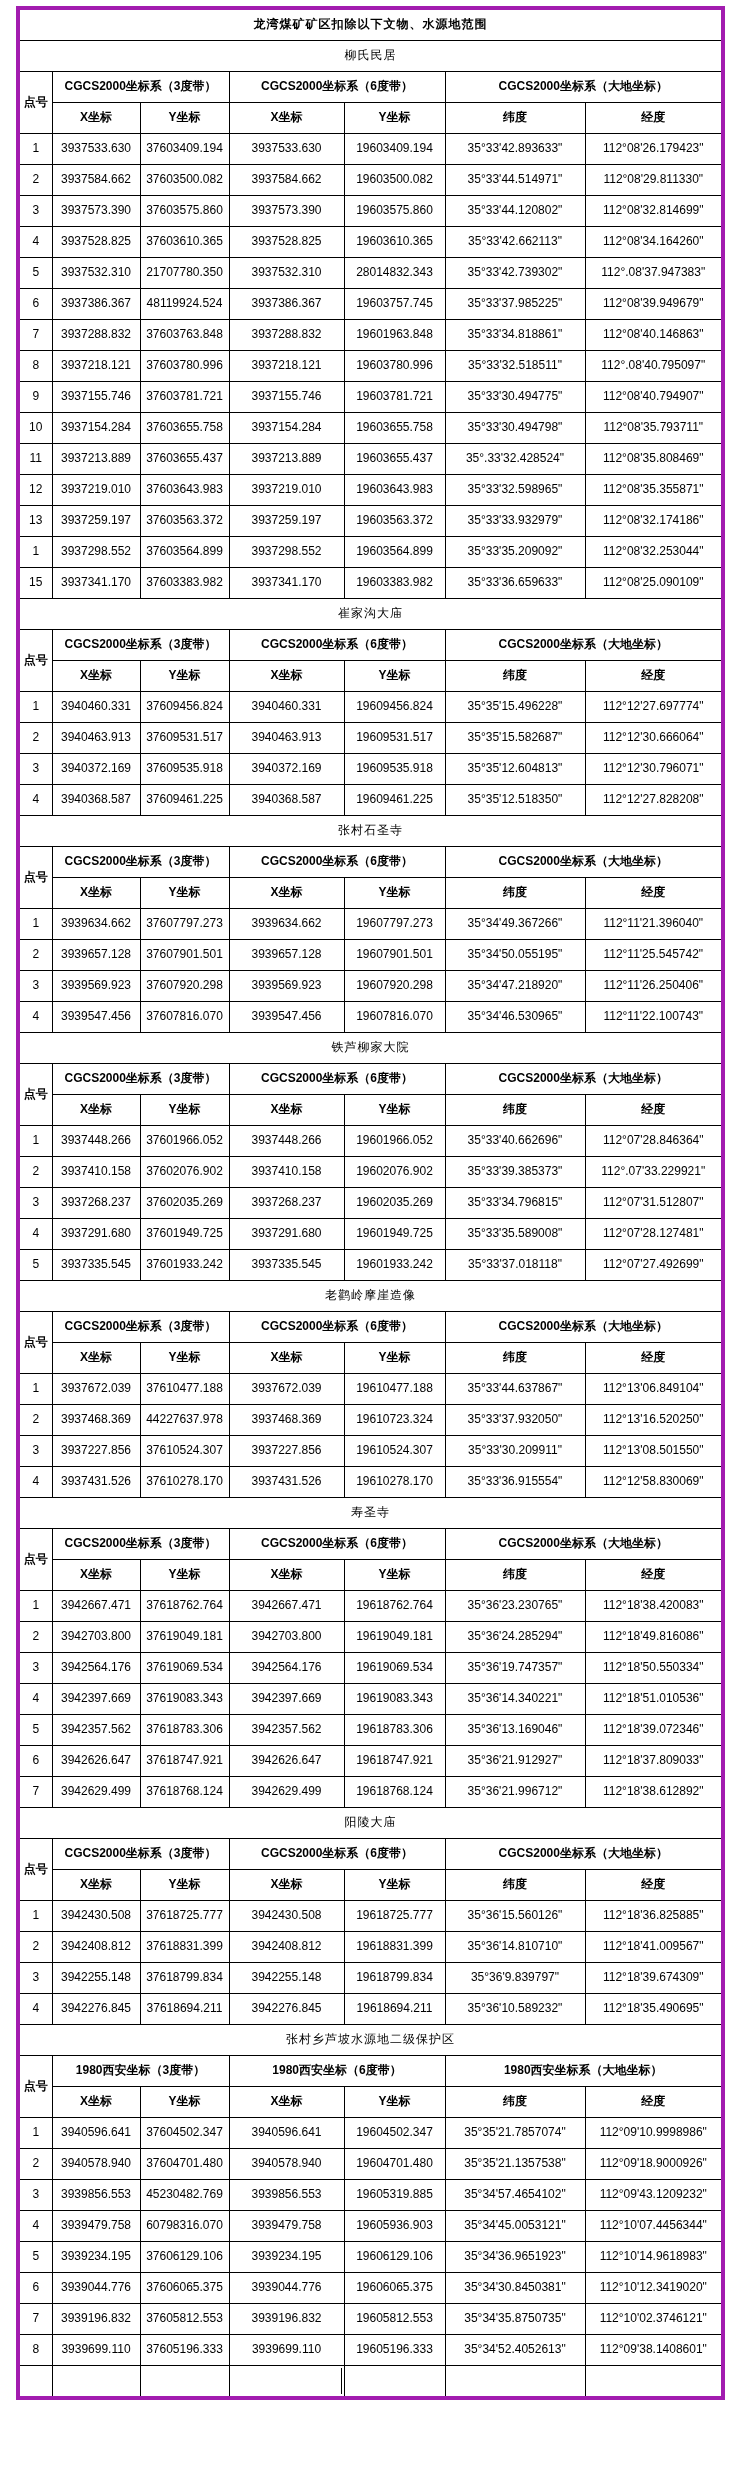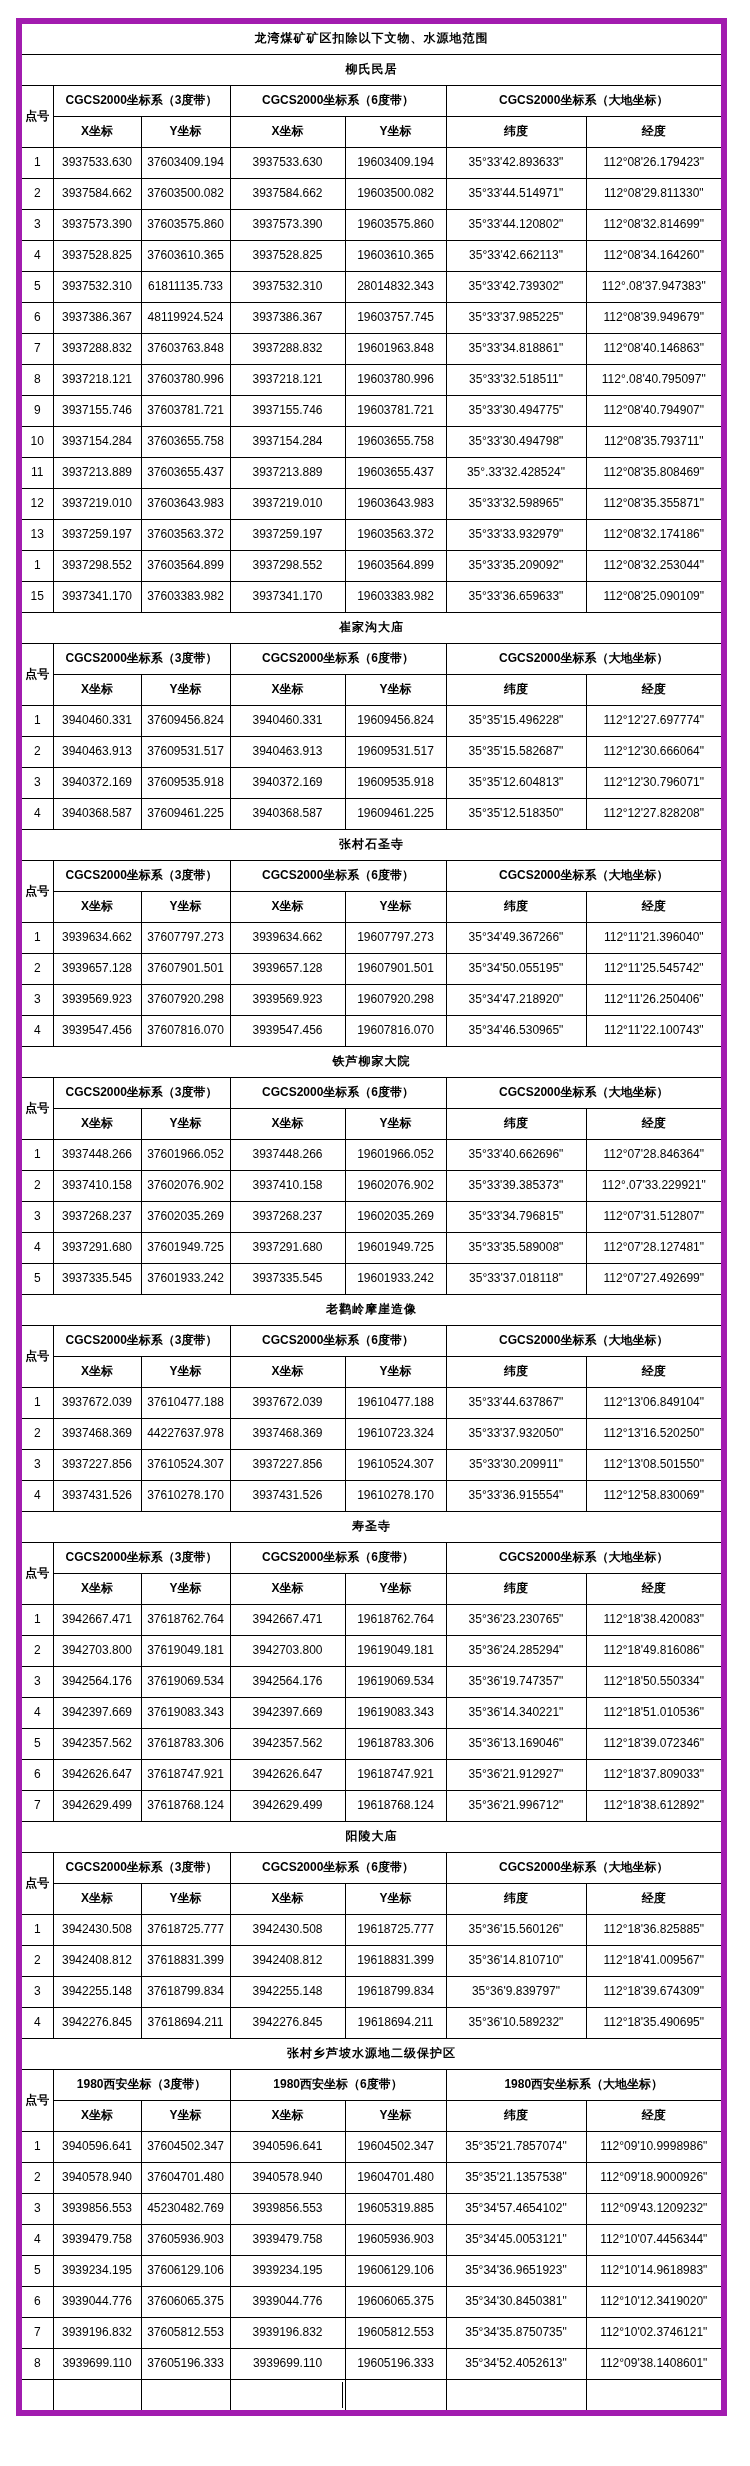--- a/index.html
+++ b/index.html
@@ -6,36 +6,36 @@
   body{
     width:750px;height:2466px;
     font-family:"Liberation Sans","DejaVu Sans",sans-serif;
     color:#000;
   }
   .page{width:750px;height:2466px;background:#fff;}
   table.coord{
     border-collapse:collapse;
     table-layout:fixed;
     width:705px;
-    margin:18px 0 0 16px;
-    border:6px solid #a21caf;
+    margin:6px 0 0 16px;
+    border:4px solid #a21caf;
   }
   table.coord td{
     border:1px solid #000;
     text-align:center;
     vertical-align:middle;
     height:30px;
     padding:0 1px;
     font-size:12px;
     line-height:1.1;
     white-space:nowrap;
     overflow:hidden;
   }
   td.doc-title{font-weight:bold;font-size:14px;height:32px;letter-spacing:1px;}
-  td.section-title{font-weight:bold;font-size:13px;letter-spacing:1px;}
+  td.section-title{font-weight:normal;font-size:13px;letter-spacing:1px;}
   td.group-hdr,td.sub-hdr,td.point-hdr{font-weight:bold;font-size:12.5px;}
   td.num{font-size:11.5px;}
   td.deg{font-size:11.5px;}
   .caret{width:1px;height:26px;background:#000;margin-left:auto;margin-right:1px;}
 </style>
 </head>
 <body>
 
 <div class="page">
   <table class="coord">
@@ -101,21 +101,21 @@
           <td class="num">3937528.825</td>
           <td class="num">37603610.365</td>
           <td class="num">3937528.825</td>
           <td class="num">19603610.365</td>
           <td class="deg">35°33'42.662113"</td>
           <td class="deg">112°08'34.164260"</td>
         </tr>
         <tr>
           <td class="num">5</td>
           <td class="num">3937532.310</td>
-          <td class="num">61811135.733</td>
+          <td class="num">21707780.350</td>
           <td class="num">3937532.310</td>
           <td class="num">28014832.343</td>
           <td class="deg">35°33'42.739302"</td>
           <td class="deg">112°.08'37.947383"</td>
         </tr>
         <tr>
           <td class="num">6</td>
           <td class="num">3937386.367</td>
           <td class="num">48119924.524</td>
           <td class="num">3937386.367</td>
@@ -598,21 +598,21 @@
           <td class="num">3939856.553</td>
           <td class="num">45230482.769</td>
           <td class="num">3939856.553</td>
           <td class="num">19605319.885</td>
           <td class="deg">35°34'57.4654102"</td>
           <td class="deg">112°09'43.1209232"</td>
         </tr>
         <tr>
           <td class="num">4</td>
           <td class="num">3939479.758</td>
-          <td class="num">37605936.903</td>
+          <td class="num">60798316.070</td>
           <td class="num">3939479.758</td>
           <td class="num">19605936.903</td>
           <td class="deg">35°34'45.0053121"</td>
           <td class="deg">112°10'07.4456344"</td>
         </tr>
         <tr>
           <td class="num">5</td>
           <td class="num">3939234.195</td>
           <td class="num">37606129.106</td>
           <td class="num">3939234.195</td>

